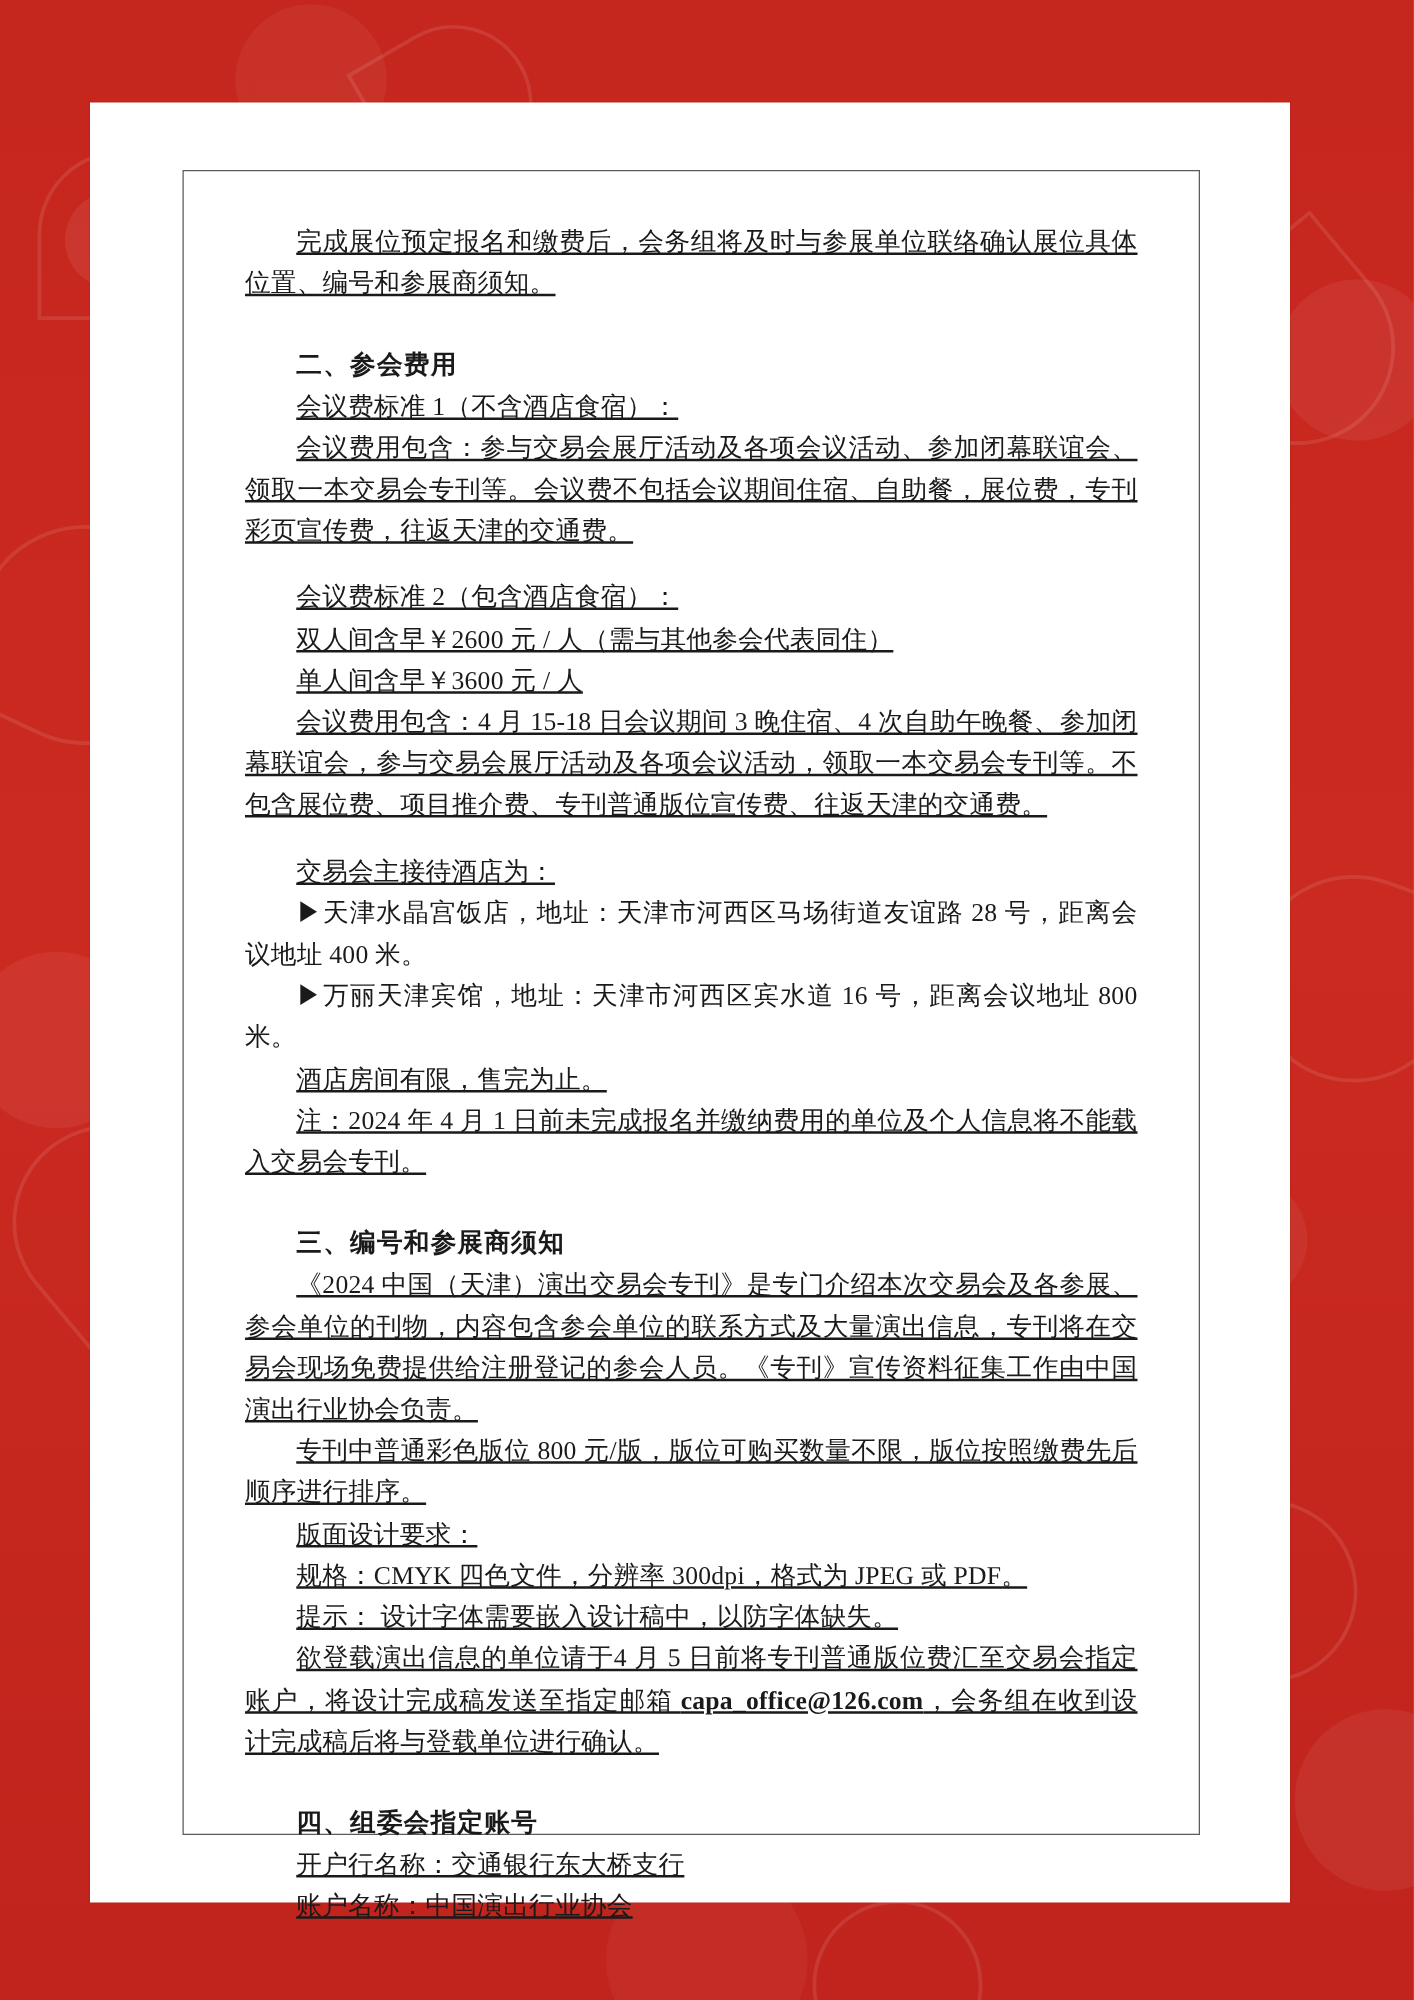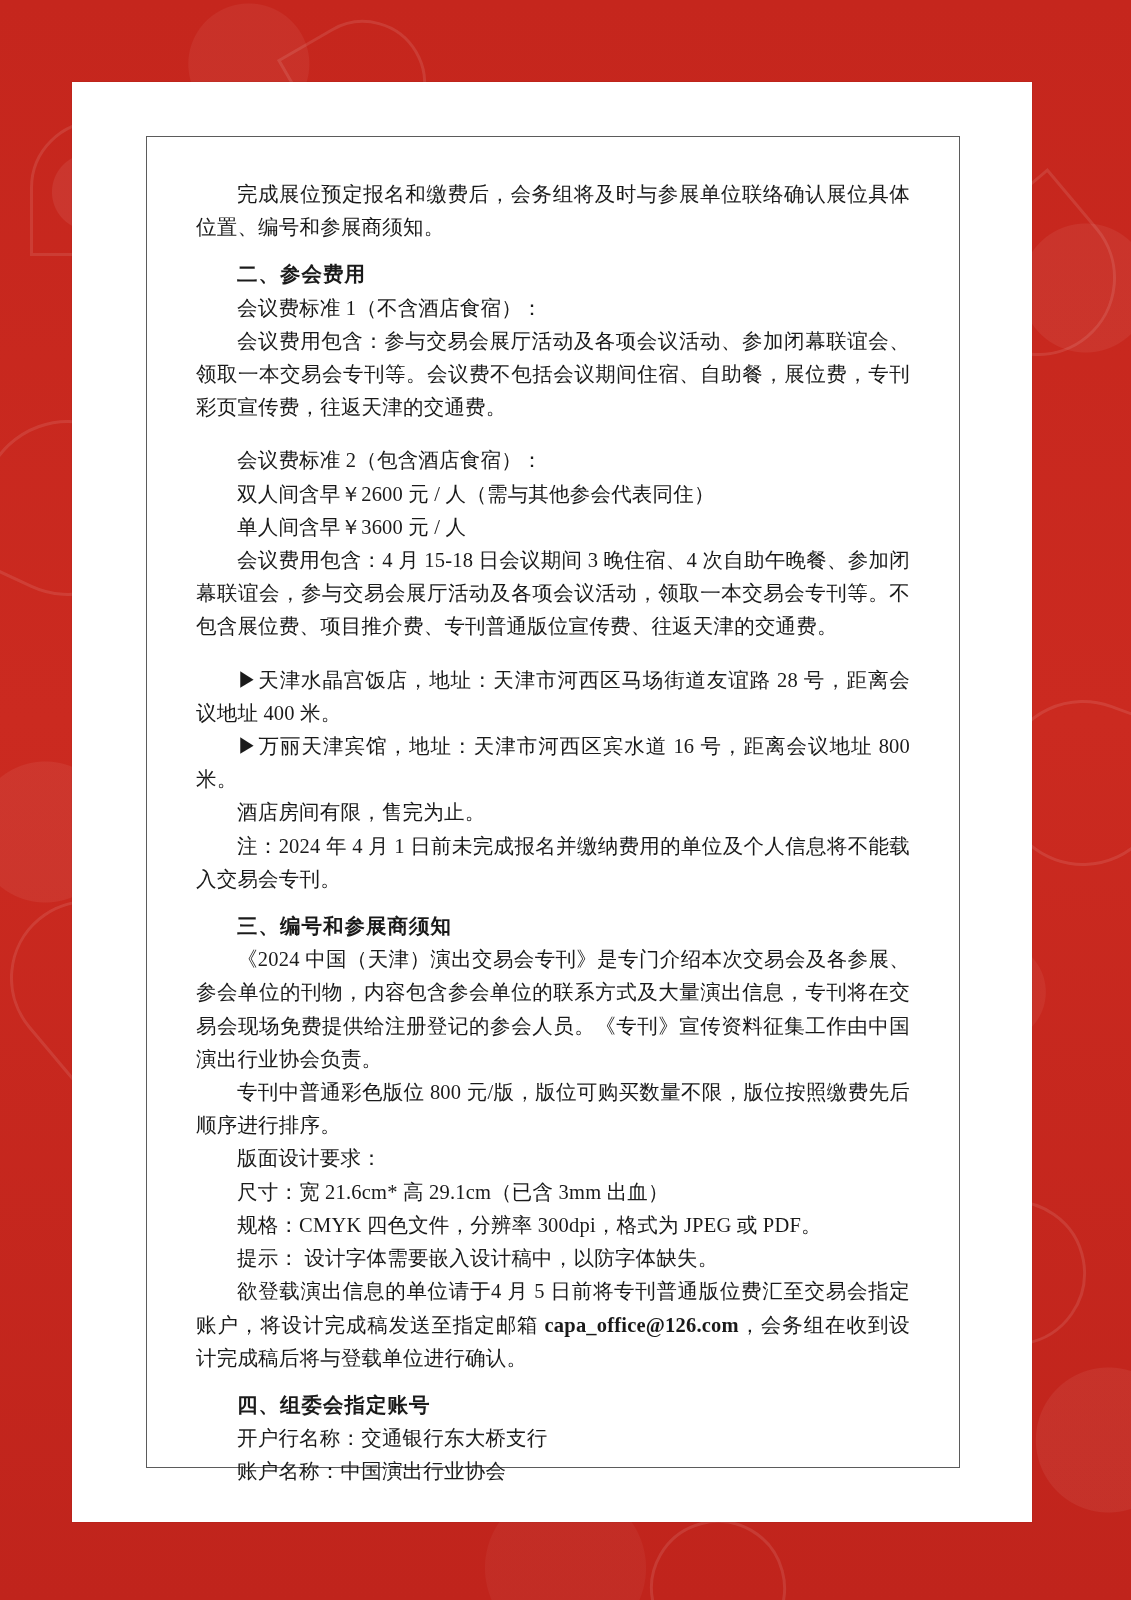--- a/index.html
+++ b/index.html
@@ -66,25 +66,26 @@
     color: #1a1a1a;
     letter-spacing: 0.2px;
   }
   p {
     margin: 0;
     text-align: justify;
     text-justify: inter-ideograph;
   }
   .ind {
     text-indent: 2em;
+    text-decoration: underline;
   }
   .heading {
     font-weight: bold;
     text-indent: 2em;
-    margin-top: 14px;
+    margin-top: 32px;
     letter-spacing: 1px;
     font-family: Liberation Serif, serif;
   }
   .gap {
     height: 20px;
   }
   .bullet-line {
     text-indent: 2em;
   }
   .email {
@@ -119,32 +120,32 @@
 
     <div class="gap"></div>
 
     <p class="ind">会议费标准 2（包含酒店食宿）：</p>
     <p class="ind">双人间含早￥2600 元 / 人（需与其他参会代表同住）</p>
     <p class="ind">单人间含早￥3600 元 / 人</p>
     <p class="ind">会议费用包含：4 月 15-18 日会议期间 3 晚住宿、4 次自助午晚餐、参加闭幕联谊会，参与交易会展厅活动及各项会议活动，领取一本交易会专刊等。不包含展位费、项目推介费、专刊普通版位宣传费、往返天津的交通费。</p>
 
     <div class="gap"></div>
 
+    <p class="ind">交易会主接待酒店为：</p>
     <p class="bullet-line">▶天津水晶宫饭店，地址：天津市河西区马场街道友谊路 28 号，距离会议地址 400 米。</p>
     <p class="bullet-line">▶万丽天津宾馆，地址：天津市河西区宾水道 16 号，距离会议地址 800 米。</p>
     <p class="ind">酒店房间有限，售完为止。</p>
     <p class="ind">注：2024 年 4 月 1 日前未完成报名并缴纳费用的单位及个人信息将不能载入交易会专刊。</p>
 
     <p class="heading">三、编号和参展商须知</p>
 
     <p class="ind">《2024 中国（天津）演出交易会专刊》是专门介绍本次交易会及各参展、参会单位的刊物，内容包含参会单位的联系方式及大量演出信息，专刊将在交易会现场免费提供给注册登记的参会人员。《专刊》宣传资料征集工作由中国演出行业协会负责。</p>
     <p class="ind">专刊中普通彩色版位 800 元/版，版位可购买数量不限，版位按照缴费先后顺序进行排序。</p>
 
     <p class="ind">版面设计要求：</p>
-    <p class="ind">尺寸：宽 21.6cm* 高 29.1cm（已含 3mm 出血）</p>
     <p class="ind">规格：CMYK 四色文件，分辨率 300dpi，格式为 JPEG 或 PDF。</p>
     <p class="ind">提示： 设计字体需要嵌入设计稿中，以防字体缺失。</p>
 
     <p class="ind"><span>欲登载演出信息的单位请于4 月 5 日前将专刊普通版位费汇至交易会指定账户，将设计完成稿发送至指定邮箱 </span><span class="email">capa_office@126.com</span><span>，会务组在收到设计完成稿后将与登载单位进行确认。</span></p>
 
     <p class="heading">四、组委会指定账号</p>
     <p class="ind">开户行名称：交通银行东大桥支行</p>
     <p class="ind">账户名称：中国演出行业协会</p>
 
   </div>

